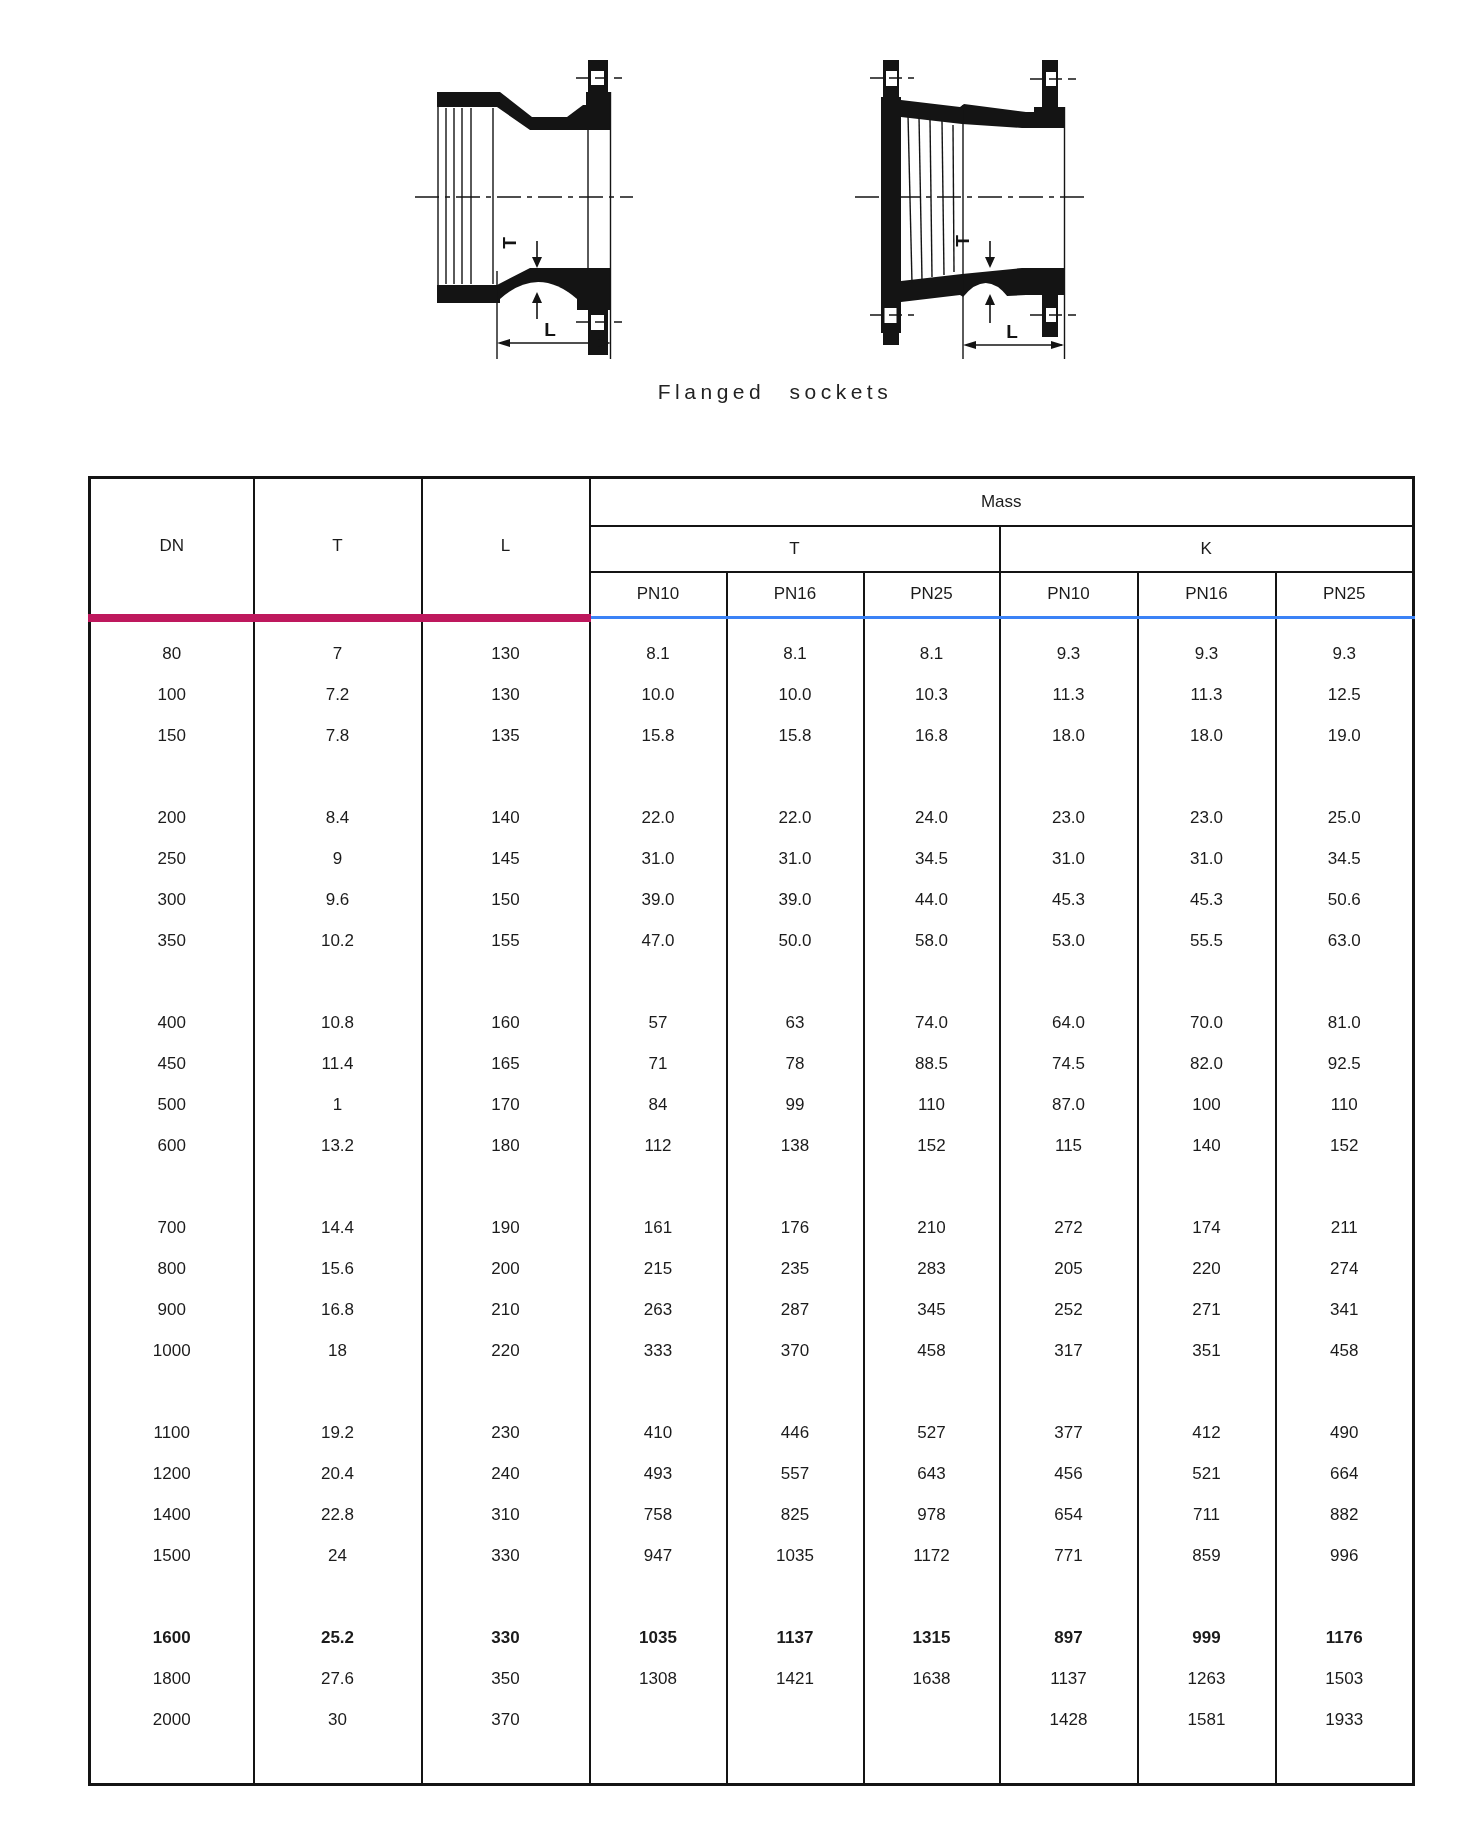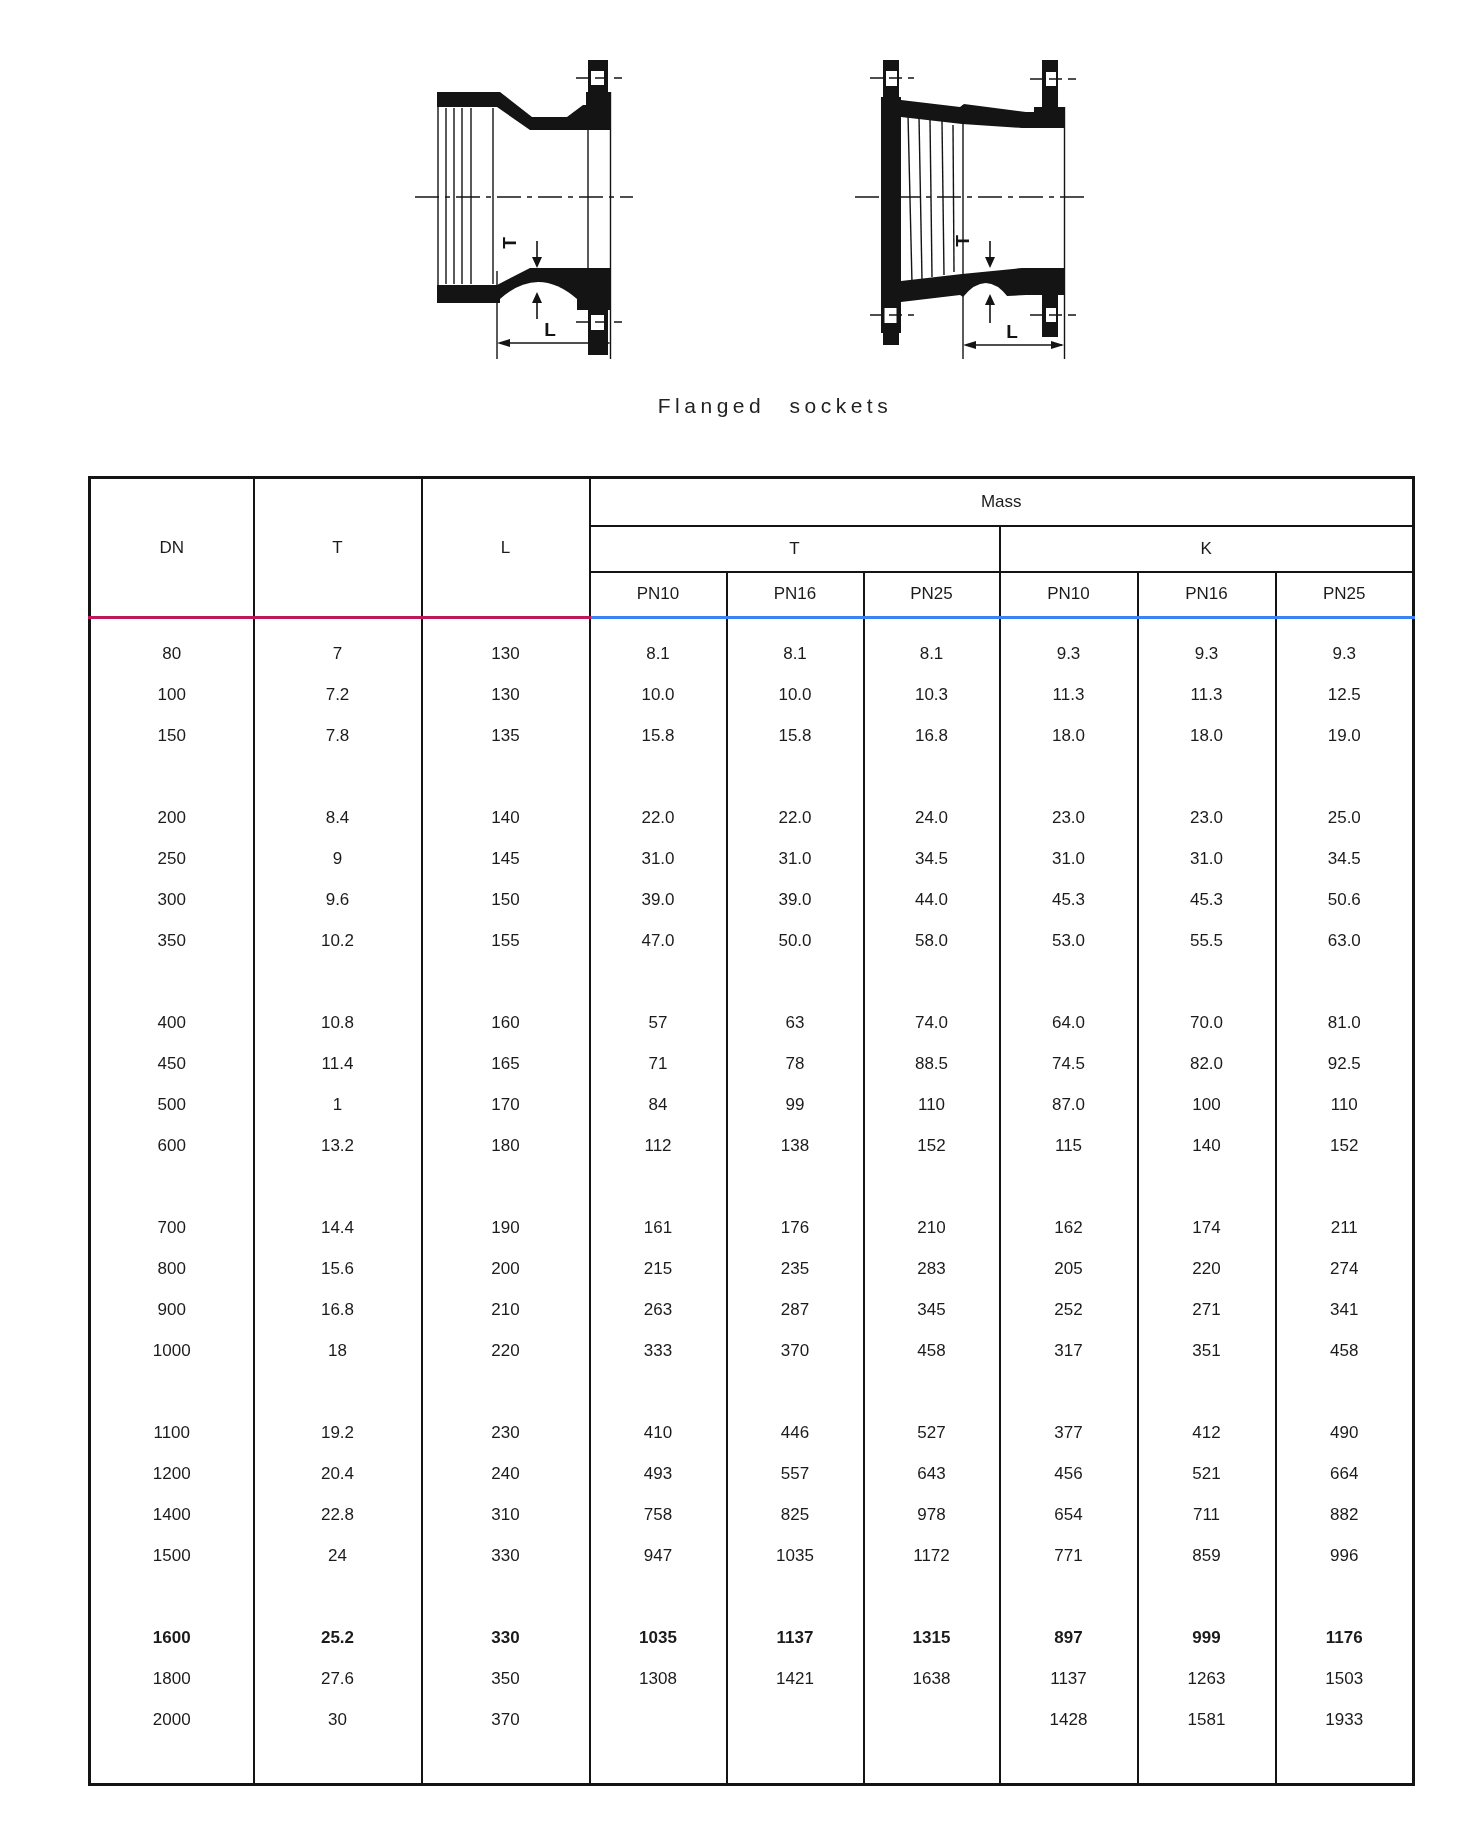--- a/index.html
+++ b/index.html
@@ -5,28 +5,28 @@
   html,body{margin:0;padding:0;background:#ffffff;}
   #page{position:relative;width:1477px;height:1846px;background:#fff;overflow:hidden;
         font-family:"Liberation Sans",sans-serif;color:#1b1b1b;}
   #drawings{position:absolute;left:400px;top:45px;}
   #drawings .ink{fill:#141414;stroke:none;}
   #drawings .edge{stroke:#141414;stroke-width:1.6;fill:none;}
   #drawings .thin{stroke:#141414;stroke-width:1.4;fill:none;}
   #drawings .cl{stroke:#141414;stroke-width:1.5;fill:none;stroke-dasharray:24 6 5 6;}
   #drawings .bolt-dash{stroke:#141414;stroke-width:1.5;fill:none;stroke-dasharray:13 6;}
   #drawings text{font-family:"Liberation Sans",sans-serif;font-size:19px;font-weight:600;fill:#141414;}
-  #caption{position:absolute;left:560px;top:394px;width:430px;text-align:center;
+  #caption{position:absolute;left:560px;top:380px;width:430px;text-align:center;
            font-size:21px;letter-spacing:4.5px;word-spacing:14px;color:#222;}
   #spec-table{position:absolute;left:88px;top:476px;width:1324px;
               border-collapse:collapse;table-layout:fixed;
               border:3px solid #141414;font-size:17px;color:#1b1b1b;}
   #spec-table thead th{border:2px solid #141414;font-weight:normal;text-align:center;vertical-align:middle;}
   #spec-table thead .pn-row th{border-bottom:3px solid #3b82f6;}
-  #spec-table thead th.span3{border-bottom:3px solid #be185d;}
+  #spec-table thead th.span3{border-bottom:8px solid #be185d;}
   #spec-table tbody td{border-left:2px solid #141414;border-right:2px solid #141414;
                        border-top:0;border-bottom:0;text-align:center;vertical-align:middle;
                        overflow:hidden;white-space:nowrap;}
 </style>
 </head>
 <body>
 
 <div id="page">
 
   <svg id="drawings" width="690" height="335" viewBox="0 0 690 335">
@@ -320,21 +320,21 @@
           <td></td>
           <td></td>
         </tr>
         <tr style="height: 41px;">
           <td>700</td>
           <td>14.4</td>
           <td>190</td>
           <td>161</td>
           <td>176</td>
           <td>210</td>
-          <td>162</td>
+          <td>272</td>
           <td>174</td>
           <td>211</td>
         </tr>
         <tr style="height: 41px;">
           <td>800</td>
           <td>15.6</td>
           <td>200</td>
           <td>215</td>
           <td>235</td>
           <td>283</td>

